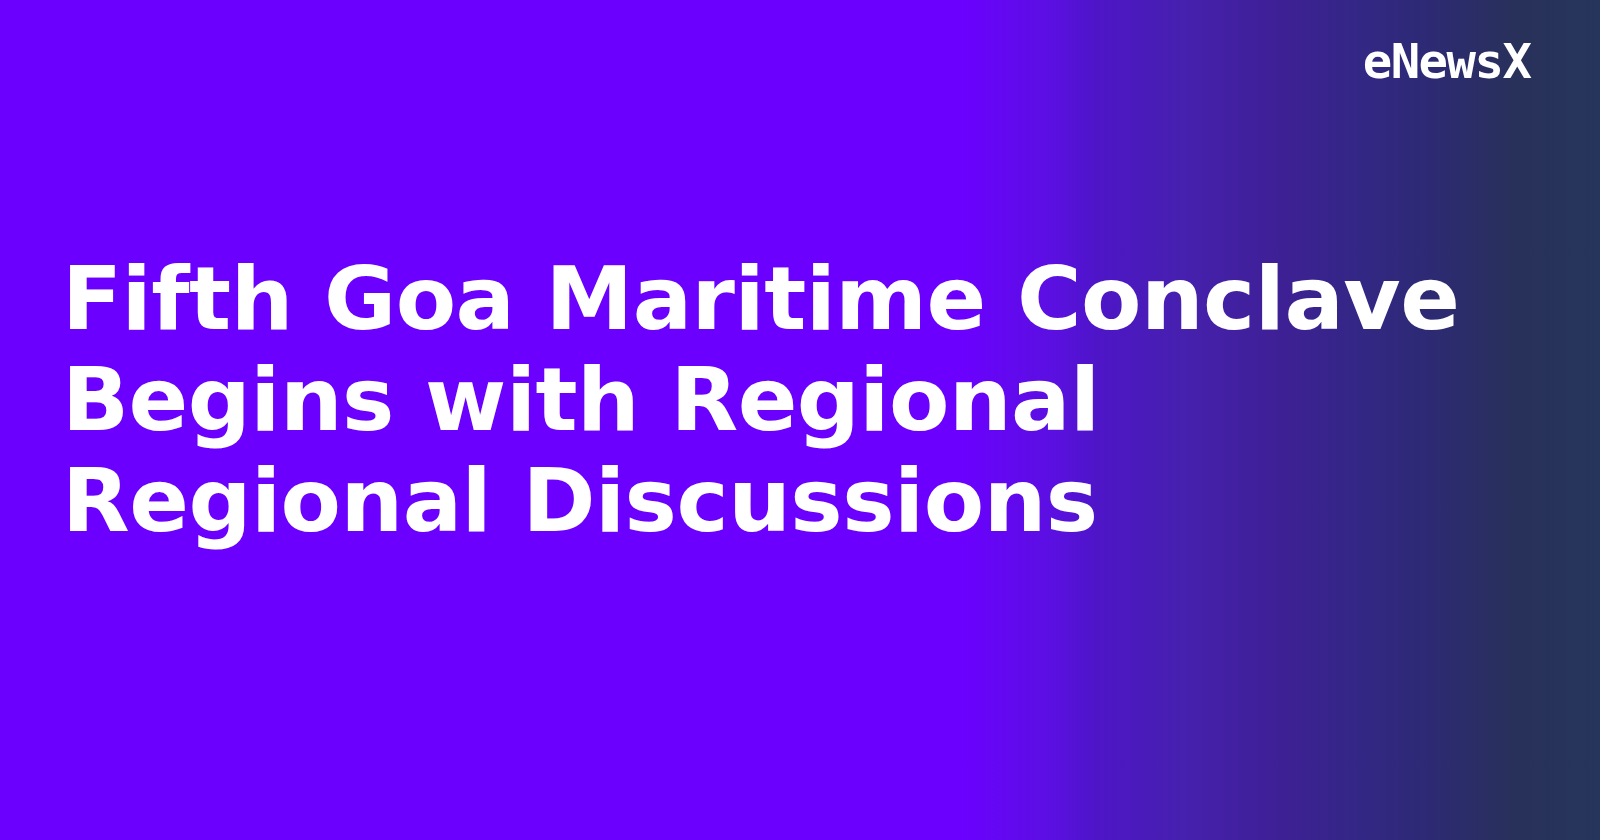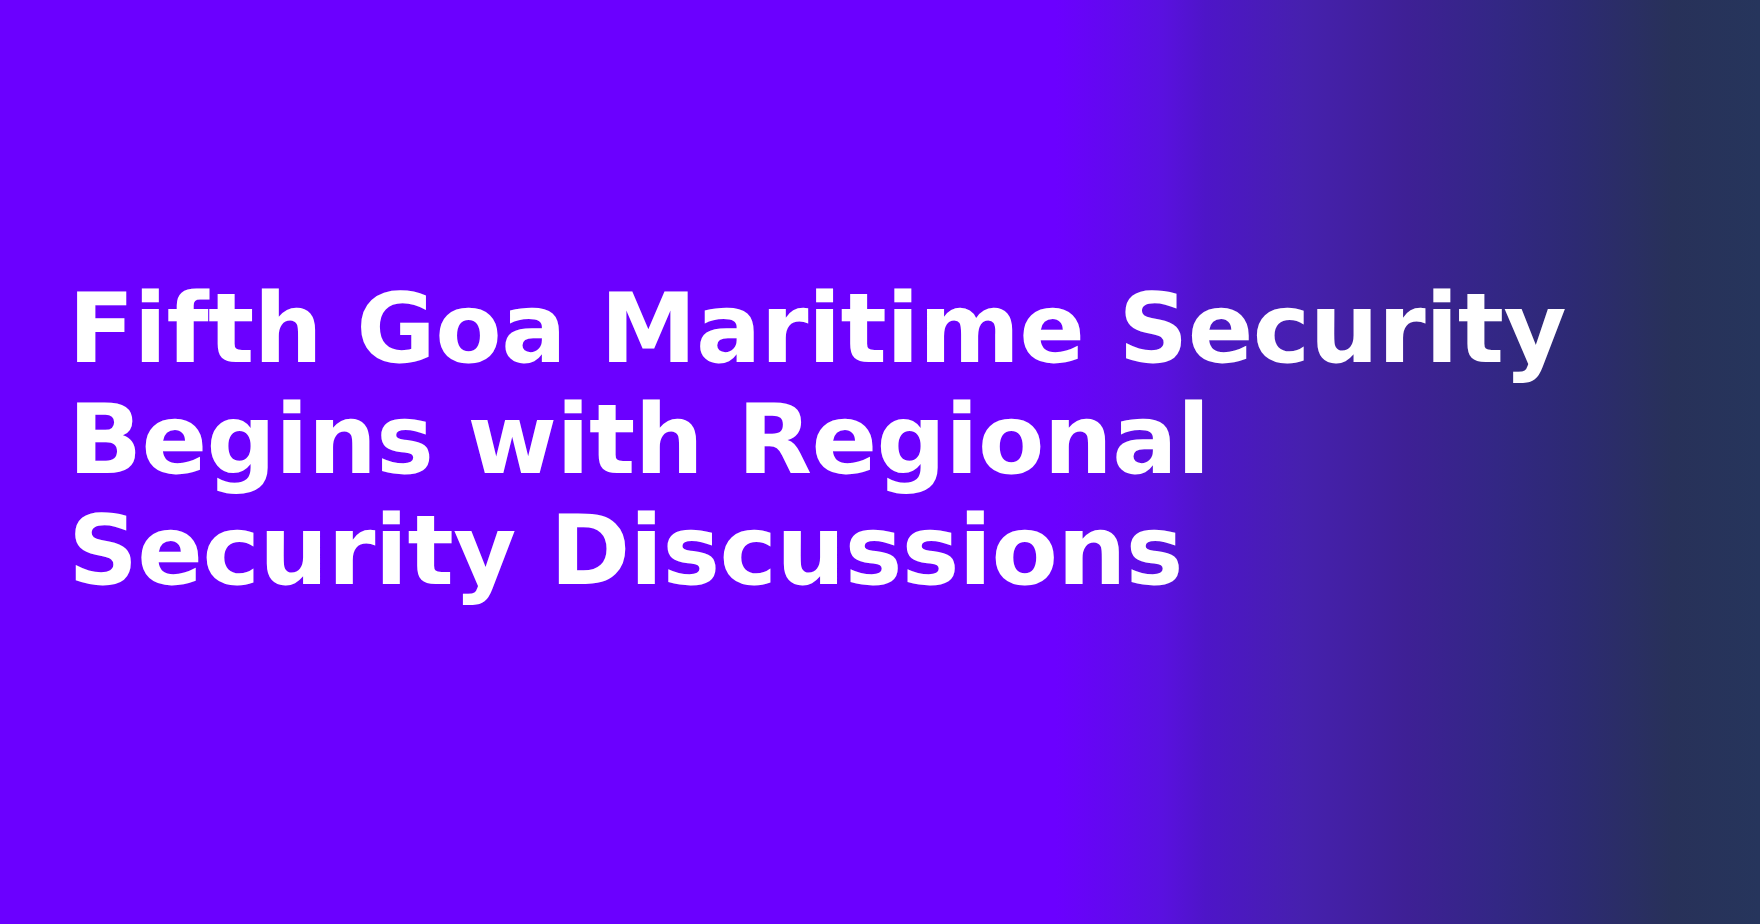--- a/index.html
+++ b/index.html
@@ -76,18 +76,21 @@
     color: #FFFFFF;
     letter-spacing: -0.5px;
     word-spacing: 1px;
   }
 </style>
 </head>
 <body>
 
 <div class="banner">
 
+  <div class="brand-logo">
+    <span class="brand-logo-text">eNewsX</span>
+  </div>
 
   <div class="headline-wrap">
-    <h1 class="headline">Fifth Goa Maritime Security Begins with Regional Security Discussions</h1>
+    <h1 class="headline">Fifth Goa Maritime Conclave Begins with Regional Regional Discussions</h1>
   </div>
 
 </div>
 
 </body></html>

